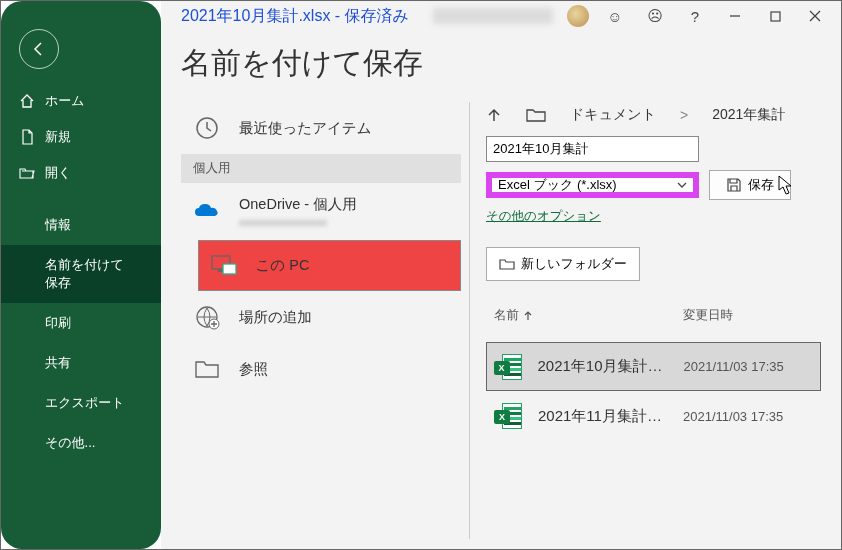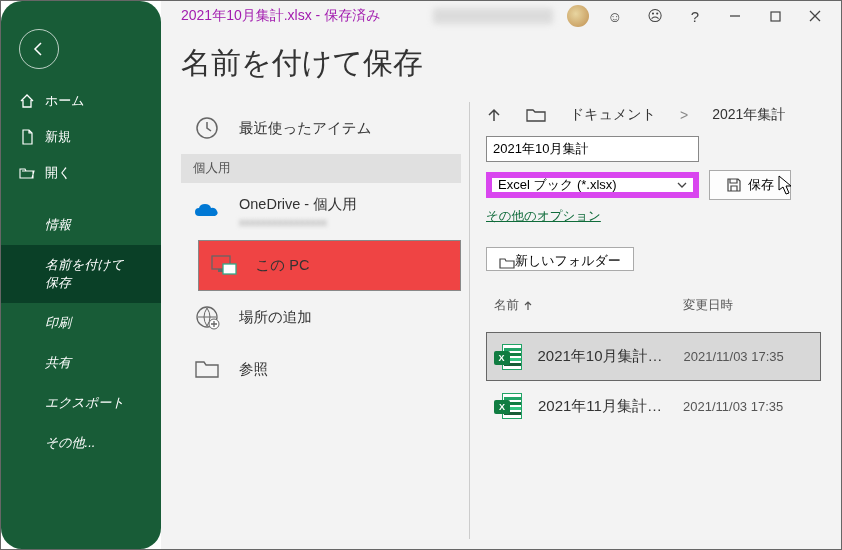--- a/index.html
+++ b/index.html
@@ -3,29 +3,29 @@
 <meta charset="utf-8">
 <style>
 * { box-sizing: border-box; margin: 0; padding: 0; font-family: "Yu Gothic UI", "Segoe UI", Meiryo, sans-serif; }
 body { width: 842px; height: 550px; background: #fff; overflow: hidden; border: 1px solid #666; }
 .app { display: flex; height: 100%; }
 
 
 .sidebar { width: 160px; background: #185c37; color: #fff; display: flex; flex-direction: column; font-size: 13px; border-radius: 21px; }
 .back-btn { width: 40px; height: 40px; border: 1.5px solid rgba(255,255,255,0.7); border-radius: 50%; margin: 28px 0 14px 18px; display: flex; align-items: center; justify-content: center; cursor: pointer; }
 .sidebar-item { padding: 9px 18px; display: flex; align-items: center; gap: 10px; cursor: pointer; font-size: 13px; }
-.sidebar-sub { padding: 11px 26px 11px 44px; cursor: pointer; font-size: 13px; font-style: italic; }
+.sidebar-sub { padding: 11px 26px 11px 44px; cursor: pointer; font-size: 13px; }
 .sidebar-sub.selected { background: #0a4027; }
 .sidebar-spacer { height: 14px; }
 .sidebar svg { flex-shrink: 0; }
 
 
 .main { flex: 1; display: flex; flex-direction: column; background: #f3f3f3; }
 .titlebar { height: 30px; display: flex; align-items: center; padding: 0 8px; gap: 4px; }
-.titlebar-title { font-size: 14px; color: #a21caf; margin-left: 12px; }
+.titlebar-title { font-size: 16px; color: #1d4ed8; margin-left: 12px; }
 .titlebar-spacer { flex: 1; }
 .titlebar-blur { width: 120px; height: 16px; background: #ccc; border-radius: 2px; filter: blur(3px); opacity: 0.6; margin-right: 6px; }
 .titlebar-icon { width: 36px; height: 28px; display: flex; align-items: center; justify-content: center; cursor: pointer; color: #444; font-size: 15px; }
 .avatar { width: 22px; height: 22px; border-radius: 50%; background: radial-gradient(circle at 40% 40%, #e8d5a0, #c09050); margin: 0 4px; }
 
 .content { flex: 1; display: flex; padding: 0 0 10px 0; }
 .page-title { font-size: 30px; color: #333; padding: 12px 0 18px 20px; font-weight: 400; width: 100%; }
 
 .col-left { width: 300px; padding-left: 20px; display: flex; flex-direction: column; }
 .loc-item { display: flex; align-items: center; gap: 18px; padding: 12px 12px; cursor: pointer; font-size: 14.5px; color: #333; }
@@ -38,21 +38,21 @@
 .divider { width: 1px; background: #ccc; margin: 0 16px 0 8px; }
 
 .col-right { flex: 1; padding-right: 20px; display: flex; flex-direction: column; gap: 8px; }
 .breadcrumb { display: flex; align-items: center; gap: 24px; font-size: 14px; color: #333; padding: 4px 0; }
 .breadcrumb .sep { color: #888; }
 .filename-input { width: 213px; height: 26px; border: 1px solid #888; padding: 0 6px; font-size: 13px; background: #fff; }
 .row { display: flex; gap: 10px; align-items: center; }
 .filetype-select { width: 213px; height: 26px; border: 6px solid #d946ef; background: #fff; display: flex; align-items: center; justify-content: space-between; padding: 0 6px; font-size: 13px; cursor: pointer; }
 .save-btn { height: 30px; padding: 0 16px; border: 1px solid #aaa; background: #fdfdfd; display: flex; align-items: center; gap: 6px; cursor: pointer; font-size: 13px; justify-content: center; }
 .link { color: #0f6b3a; font-size: 12.5px; text-decoration: underline; cursor: pointer; }
-.newfolder-btn { height: 24px; padding: 0 12px; border: 1px solid #aaa; background: #fff; display: inline-flex; align-items: flex-end; cursor: pointer; font-size: 13px; margin-top: 14px; align-self: flex-start; }
+.newfolder-btn { height: 34px; padding: 0 12px; border: 1px solid #aaa; background: #fff; display: inline-flex; align-items: center; gap: 6px; cursor: pointer; font-size: 13px; margin-top: 14px; align-self: flex-start; }
 .file-head { display: flex; font-size: 12.5px; color: #555; padding: 18px 8px 10px 8px; }
 .file-head .col-name { flex: 1; display: flex; align-items: center; gap: 4px; }
 .file-head .col-date { width: 130px; }
 .file-row { display: flex; align-items: center; padding: 10px 8px; gap: 14px; cursor: pointer; }
 .file-row.selected { background: #d8d8d8; border: 1.5px solid #666; padding: 8.5px 6.5px; }
 .file-name { flex: 1; font-size: 15px; color: #333; white-space: nowrap; overflow: hidden; text-overflow: ellipsis; }
 .file-date { width: 130px; font-size: 13px; color: #555; }
 .excel-file-icon { width: 30px; height: 30px; flex-shrink: 0; position: relative; }
 .excel-file-icon .page { position: absolute; inset: 2px 2px 2px 8px; background: #fff; border: 1px solid #21a366; }
 .excel-file-icon .badge { position: absolute; left: 0; top: 9px; width: 16px; height: 14px; background: #107c41; color: #fff; font-size: 9px; font-weight: bold; display: flex; align-items: center; justify-content: center; border-radius: 2px; }

